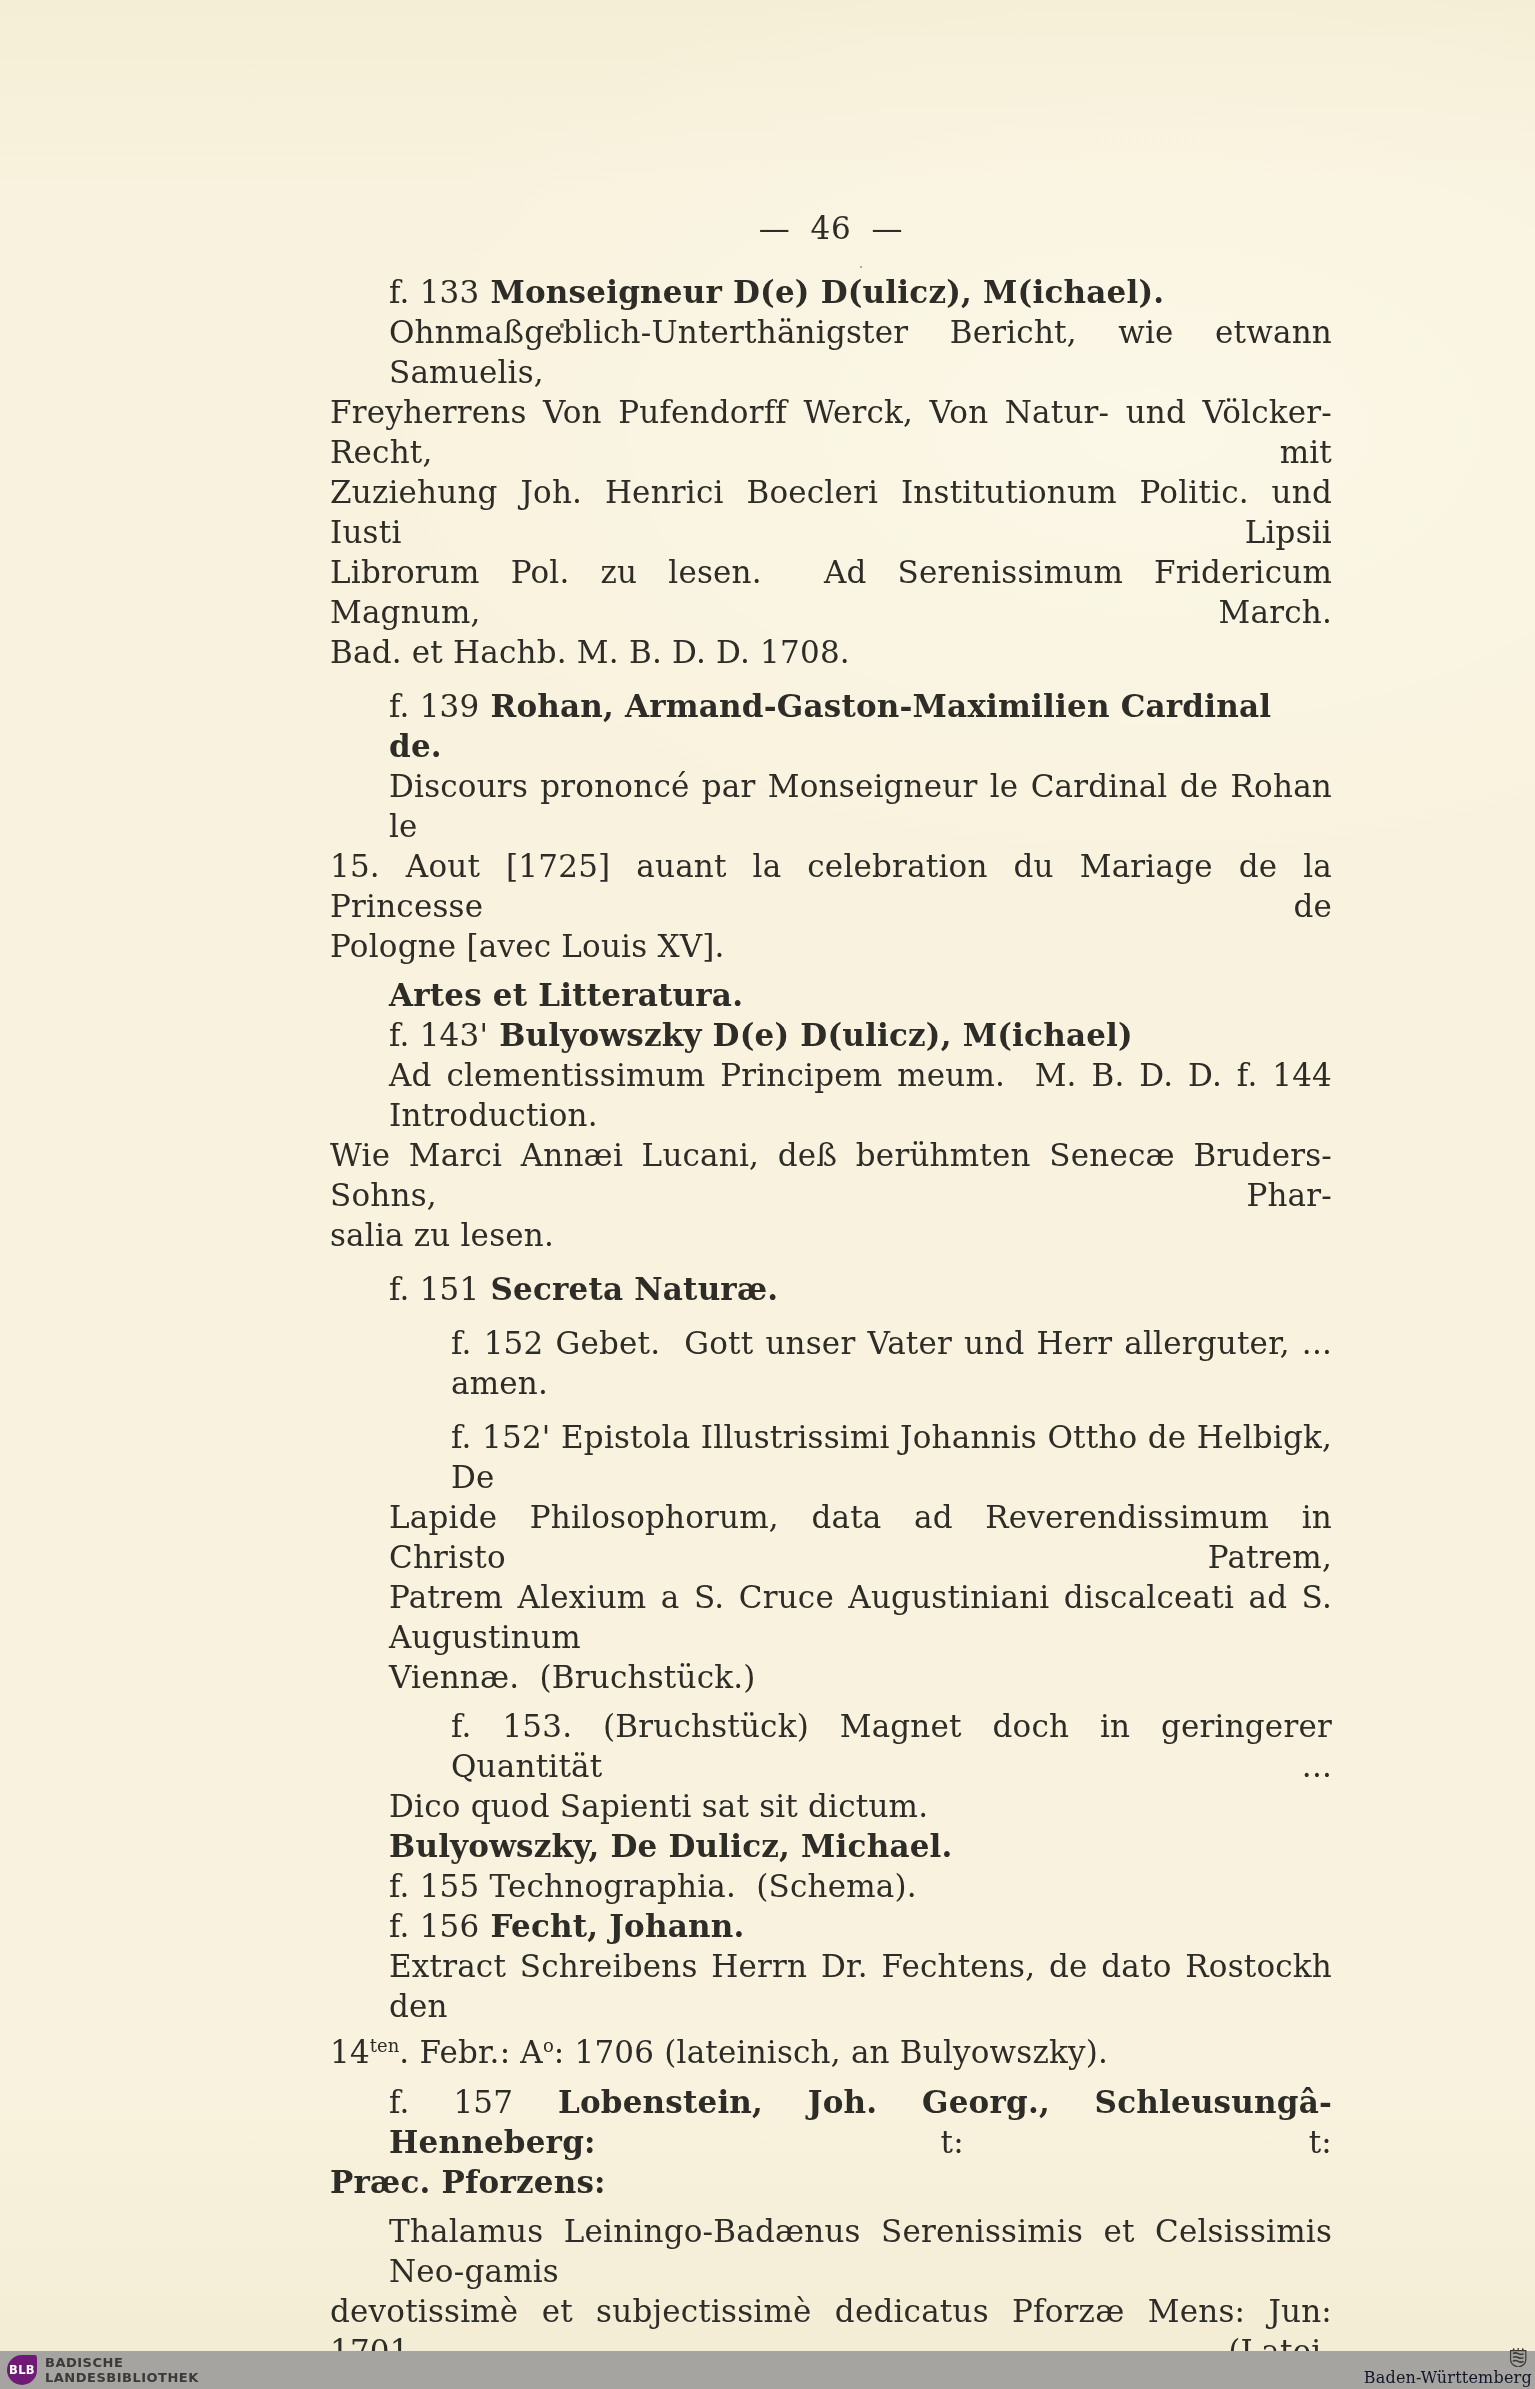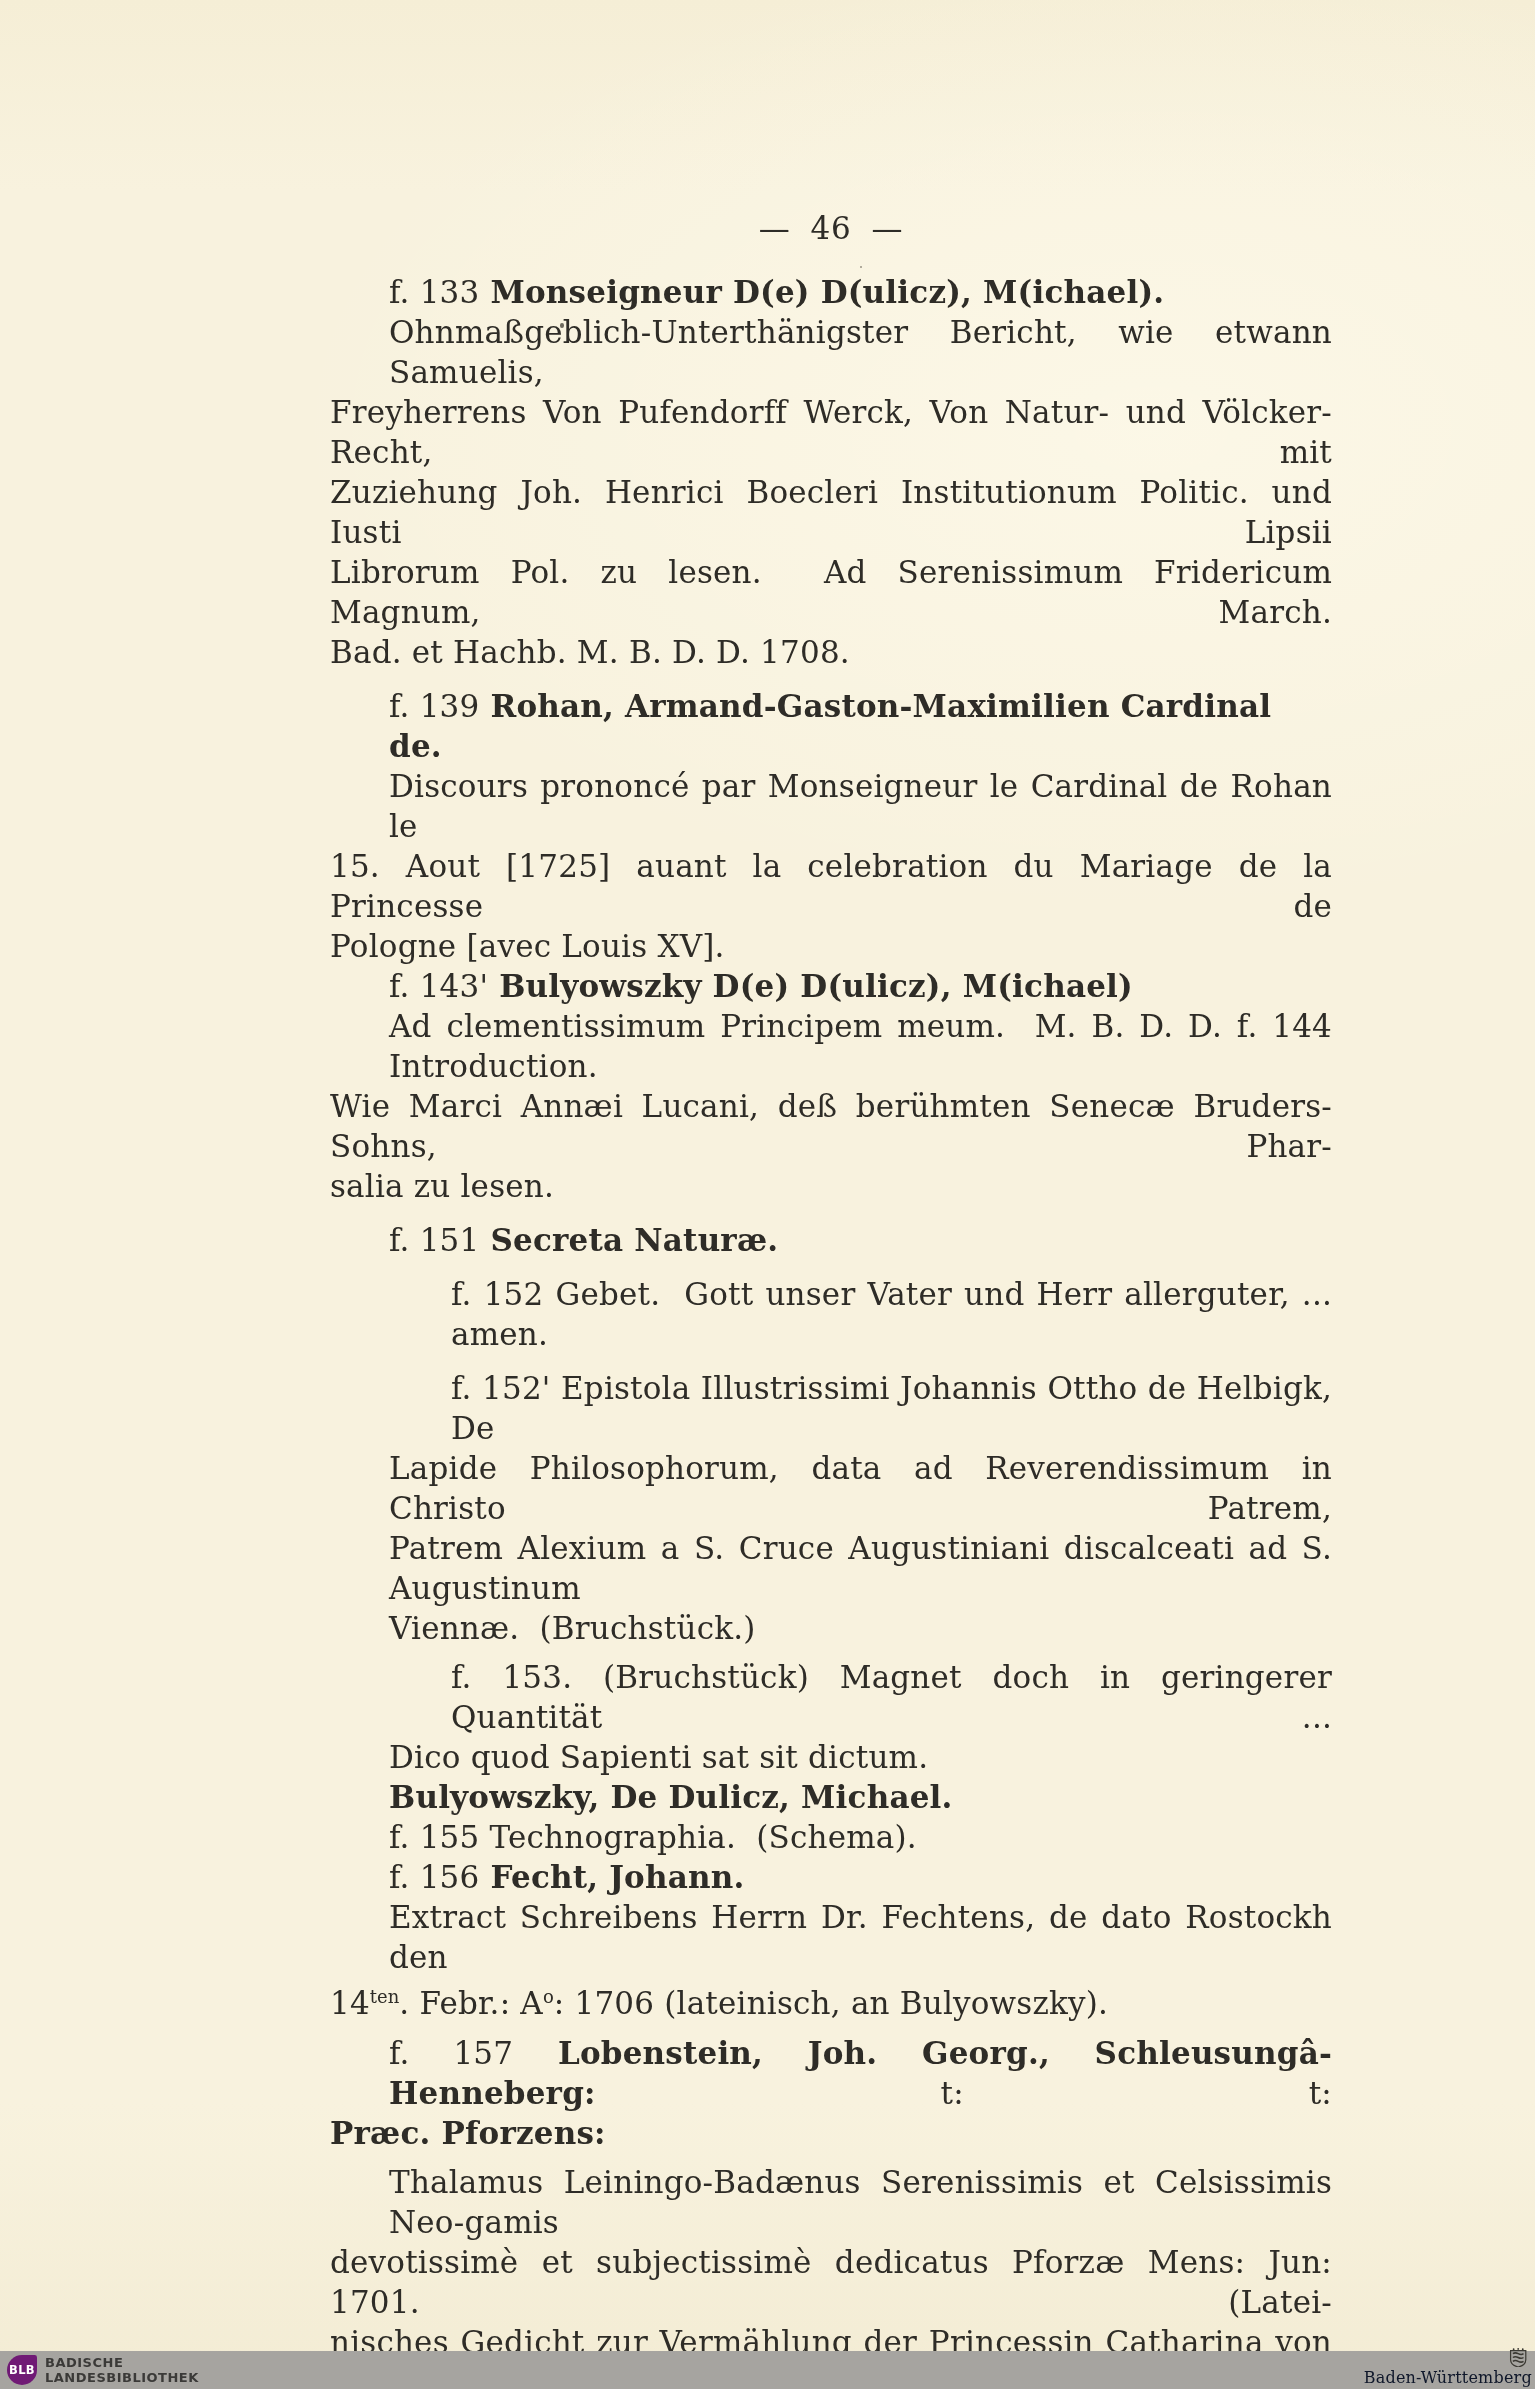--- a/index.html
+++ b/index.html
@@ -84,20 +84,21 @@
     <div class="line i1"><span class="it">f. 133</span><span class="bd"> Monseigneur D(e) D(ulicz), M(ichael).</span></div>
     <div class="line i1 j"><span>Ohnmaßgeblich-Unterthänigster Bericht, wie etwann Samuelis,</span></div>
     <div class="line j"><span>Freyherrens Von Pufendorff Werck, Von Natur- und Völcker-Recht, mit</span></div>
     <div class="line j"><span>Zuziehung Joh. Henrici Boecleri Institutionum Politic. und Iusti Lipsii</span></div>
     <div class="line j"><span>Librorum Pol. zu lesen.&nbsp; Ad Serenissimum Fridericum Magnum, March.</span></div>
     <div class="line"><span>Bad. et Hachb. M. B. D. D. 1708.</span></div>
     <div class="line g2 i1"><span class="it">f. 139</span><span class="bd"> Rohan, Armand-Gaston-Maximilien Cardinal de.</span></div>
     <div class="line i1 j"><span>Discours prononcé par Monseigneur le Cardinal de Rohan le</span></div>
     <div class="line j"><span>15. Aout </span><span class="it">[1725]</span><span> auant la celebration du Mariage de la Princesse de</span></div>
     <div class="line"><span>Pologne </span><span class="it">[avec Louis XV].</span></div>
+    <div class="line g1 i1"><span class="bd">Artes et Litteratura.</span></div>
     <div class="line i1"><span class="it">f. 143'</span><span class="bd"> Bulyowszky D(e) D(ulicz), M(ichael)</span></div>
     <div class="line i1 j"><span>Ad clementissimum Principem meum.&nbsp; M. B. D. D. </span><span class="it">f. 144</span><span> Introduction.</span></div>
     <div class="line j"><span>Wie Marci Annæi Lucani, deß berühmten Senecæ Bruders-Sohns, Phar-</span></div>
     <div class="line"><span>salia zu lesen.</span></div>
     <div class="line g2 i1"><span class="it">f. 151</span><span class="bd"> Secreta Naturæ.</span></div>
     <div class="line g2 s1 j"><span class="it">f. 152</span><span> Gebet.&nbsp; Gott unser Vater und Herr allerguter, ... amen.</span></div>
     <div class="line g2 s1 j"><span class="it">f. 152'</span><span> Epistola Illustrissimi Johannis Ottho de Helbigk, De</span></div>
     <div class="line i1 j"><span>Lapide Philosophorum, data ad Reverendissimum in Christo Patrem,</span></div>
     <div class="line i1 j"><span>Patrem Alexium a S. Cruce Augustiniani discalceati ad S. Augustinum</span></div>
     <div class="line i1"><span>Viennæ.&nbsp; </span><span class="it">(Bruchstück.)</span></div>

